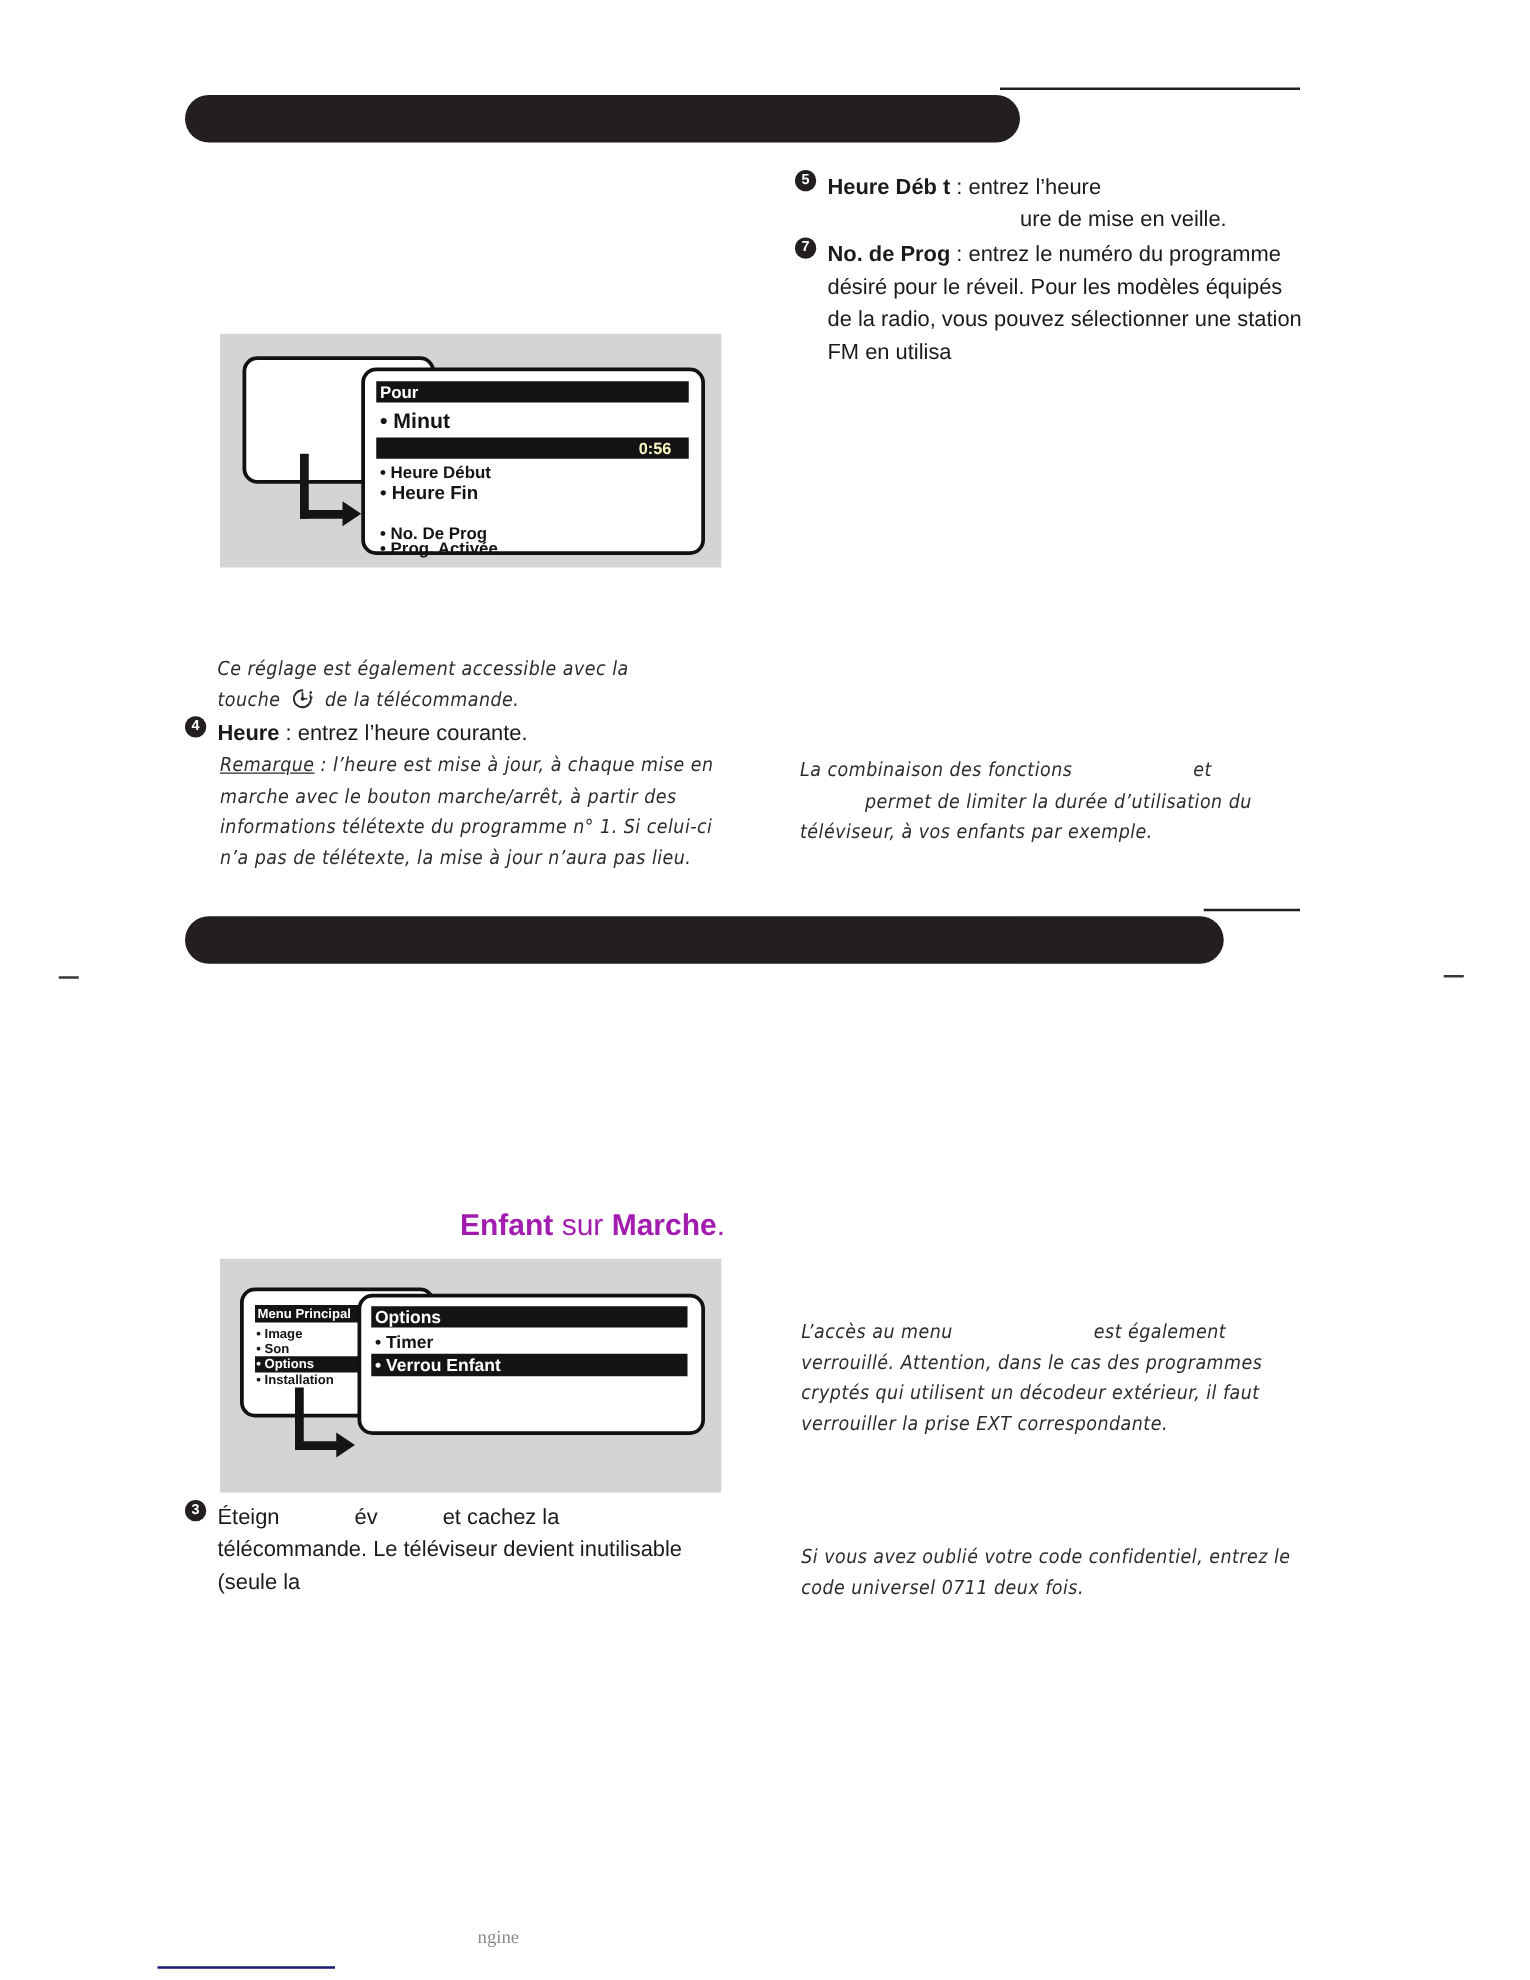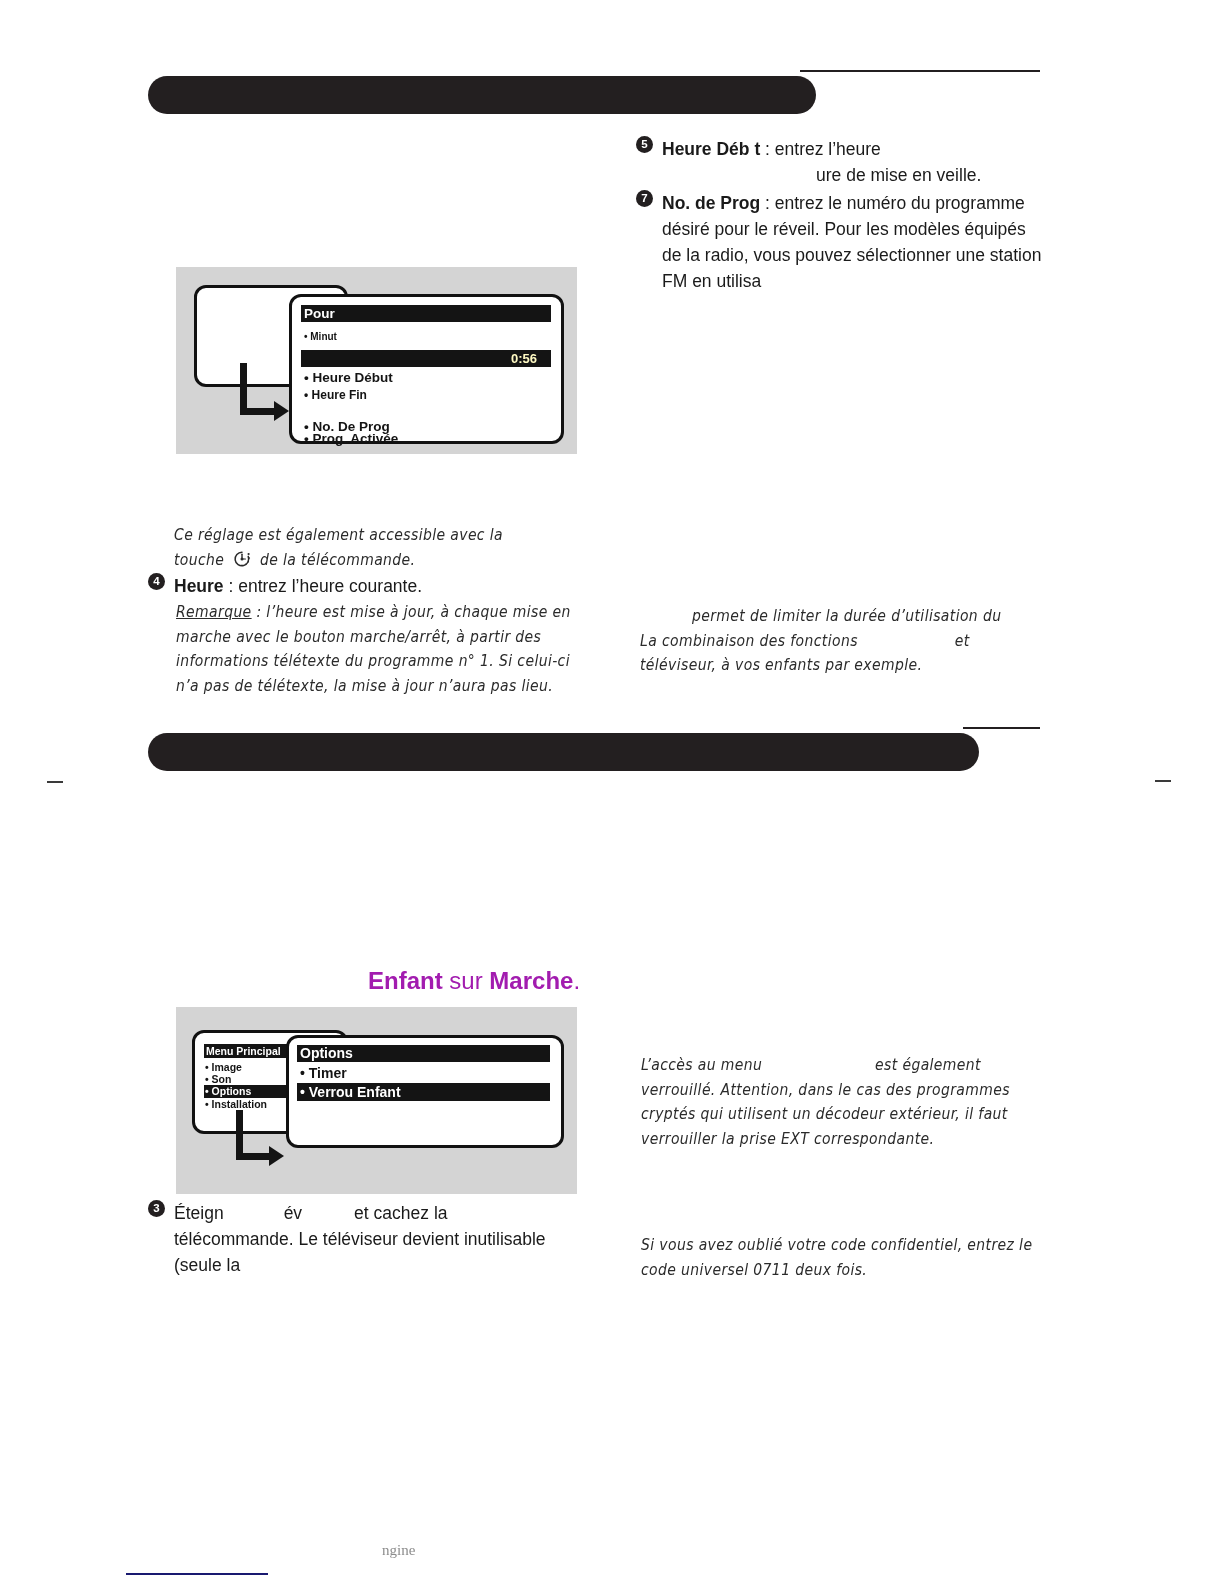--- a/index.html
+++ b/index.html
@@ -216,24 +216,24 @@
     <div class="redact" style="left:28px; top:32px; width:110px; height:16px;"></div>
     <div class="redact" style="left:28px; top:63px; width:110px; height:16px;"></div>
     <div class="tiny-n" style="left:80px; top:78px;">n</div>
 
     <div class="arrow-stem-v" style="left:64px; top:96px; width:7px; height:52px;"></div>
     <div class="arrow-stem-h" style="left:64px; top:141px; width:37px; height:7px;"></div>
     <div class="arrow-head" style="left:98px; top:134px;"></div>
 
     <div class="tv-panel front" style="left:113px; top:27px; width:275px; height:150px;">
       <div class="osd-title" style="left:9px; top:8px; width:250px; height:17px; font-size:13.5px; line-height:17px; padding-left:3px;">Pour</div>
-      <div class="osd-row" style="left:12px; top:32px; font-size:10px; line-height:16px;">• Minut</div>
+      <div class="osd-row" style="left:12px; top:32px; font-size:17px; line-height:16px;">• Minut</div>
       <div class="osd-bar" style="left:9px; top:53px; width:250px; height:17px; font-size:13px; line-height:17px; padding-right:14px;">0:56</div>
       <div class="osd-row" style="left:12px; top:73px; font-size:13.5px; line-height:16px;">• Heure Début</div>
-      <div class="osd-row" style="left:12px; top:90px; font-size:12px; line-height:16px;">• Heure Fin</div>
+      <div class="osd-row" style="left:12px; top:90px; font-size:15px; line-height:16px;">• Heure Fin</div>
       <div class="osd-row" style="left:12px; top:107px; font-size:13.5px; line-height:16px;margin-top:15px;">• No. De Prog</div>
       <div class="osd-row" style="left:12px; top:124px; font-size:13.5px; line-height:16px;margin-top:10px;">• Prog. Activée</div>
     </div>
   </div>
 
   <div class="note" style="left:174px; top:523px; width:420px;">
     <div>Ce réglage est également accessible avec la</div>
     <div>
       <span>touche</span>
       <span class="clock-icon">
@@ -260,26 +260,26 @@
         <b>Heure</b><span> : entrez l’heure courante.</span>
       </span>
     </div>
   </div>
 
   <div class="note" style="left:176px; top:600px; width:410px;">
     <u>Remarque</u><span> : l’heure est mise à jour, à chaque mise en marche avec le bouton marche/arrêt, à partir des informations télétexte du programme n° 1. Si celui-ci n’a pas de télétexte, la mise à jour n’aura pas lieu.</span>
   </div>
 
   <div class="note" style="left:640px; top:604px; width:400px;">
-    <div style="padding-left:52px;">
-      <span>permet de limiter la durée d’utilisation du</span>
-    </div>
     <div>
       <span>La combinaison des fonctions</span>
       <span style="display:inline-block;width:92px;"></span><span>et</span>
+    </div>
+    <div style="padding-left:52px;">
+      <span>permet de limiter la durée d’utilisation du</span>
     </div>
     <div>téléviseur, à vos enfants par exemple.</div>
   </div>
 
   <div class="banner" style="left:148px; top:733px; width:831px; height:38px;"></div>
   <div class="banner-rule" style="left:963px; top:727px; width:77px;"></div>
 
   <div class="tick" style="left:47px; top:781px;"></div>
   <div class="tick" style="left:1155px; top:780px;"></div>
 

